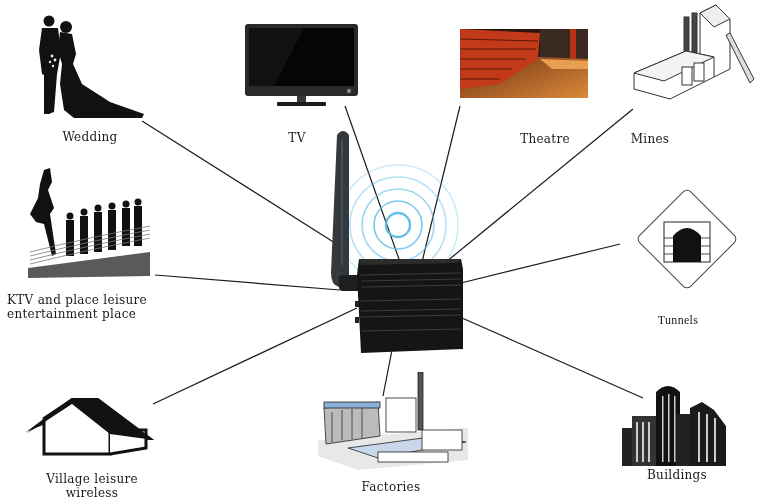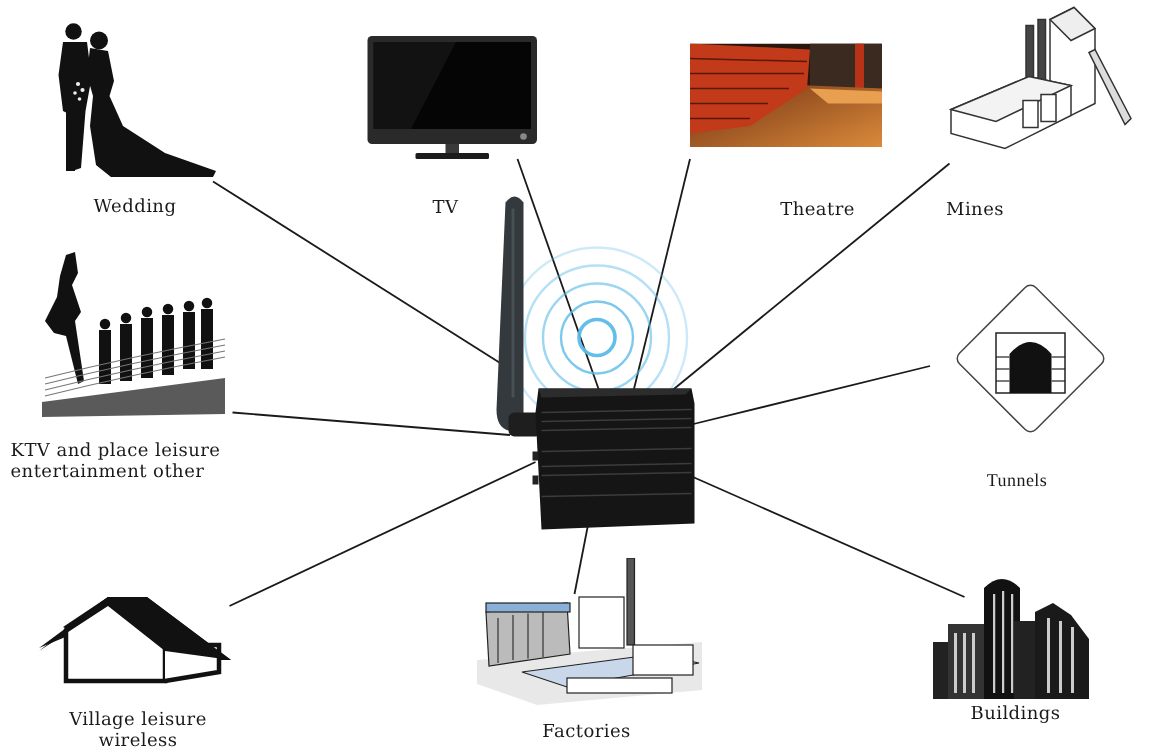--- a/index.html
+++ b/index.html
@@ -113,21 +113,21 @@
     </g>
     <g stroke="#777" stroke-width="0.8" fill="none">
       <path d="M4 84 Q60 70 124 58"></path>
         <path d="M4 88 Q60 74 124 62"></path>
       <path d="M4 92 Q60 78 124 66"></path>
         <path d="M4 96 Q60 82 124 70"></path>
     </g>
   </svg>
 </div>
 <div class="label left" style="left:7px;top:293px;">KTV and place leisure</div>
-<div class="label left" style="left:7px;top:307px;">entertainment other</div>
+<div class="label left" style="left:7px;top:307px;">entertainment place</div>
 
 <div class="pic" style="left:626px;top:178px;width:122px;height:122px;">
   <svg width="122" height="122" viewBox="0 0 122 122">
     <rect x="25" y="25" width="72" height="72" rx="5" transform="rotate(45 61 61)" fill="#fff" stroke="#444" stroke-width="1"></rect>
     <rect x="38" y="44" width="46" height="40" fill="#fff" stroke="#222" stroke-width="1"></rect>
     <path d="M47 84 L47 58 Q61 42 75 58 L75 84 Z" fill="#111"></path>
     <g stroke="#222" stroke-width="0.8">
       <line x1="38" y1="60" x2="47" y2="60"></line>
         <line x1="38" y1="68" x2="47" y2="68"></line>
         <line x1="38" y1="76" x2="47" y2="76"></line>

